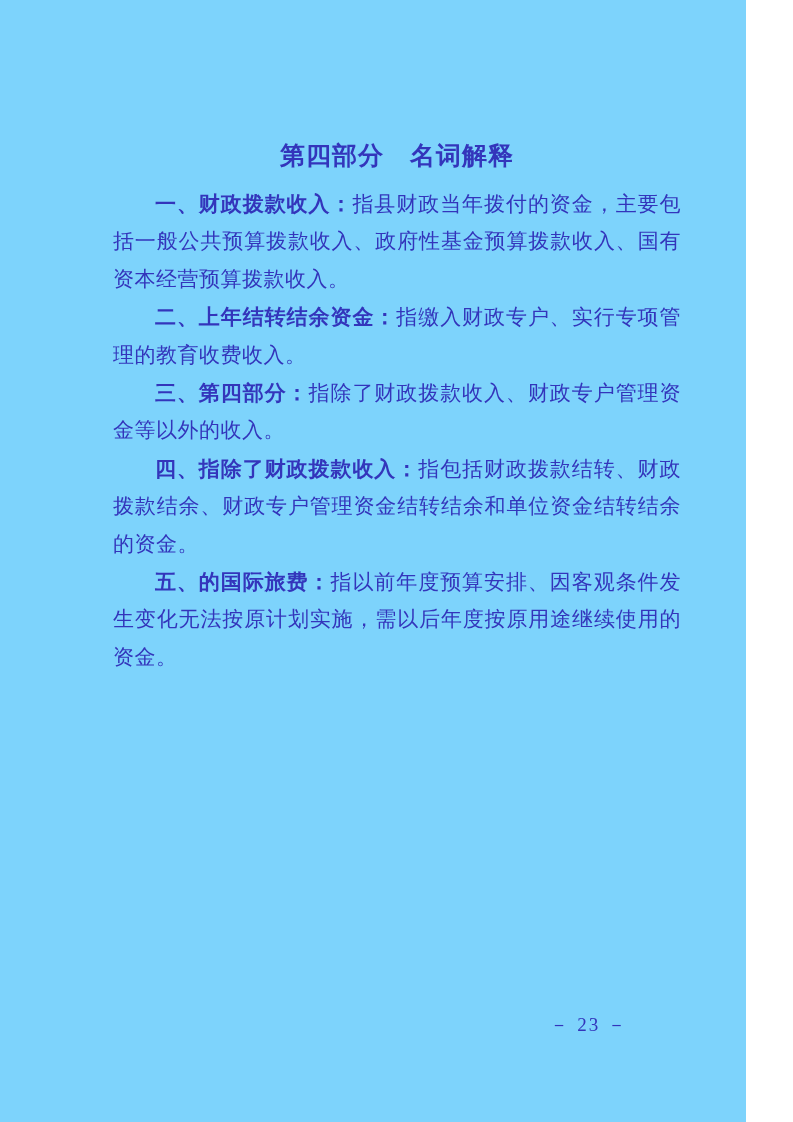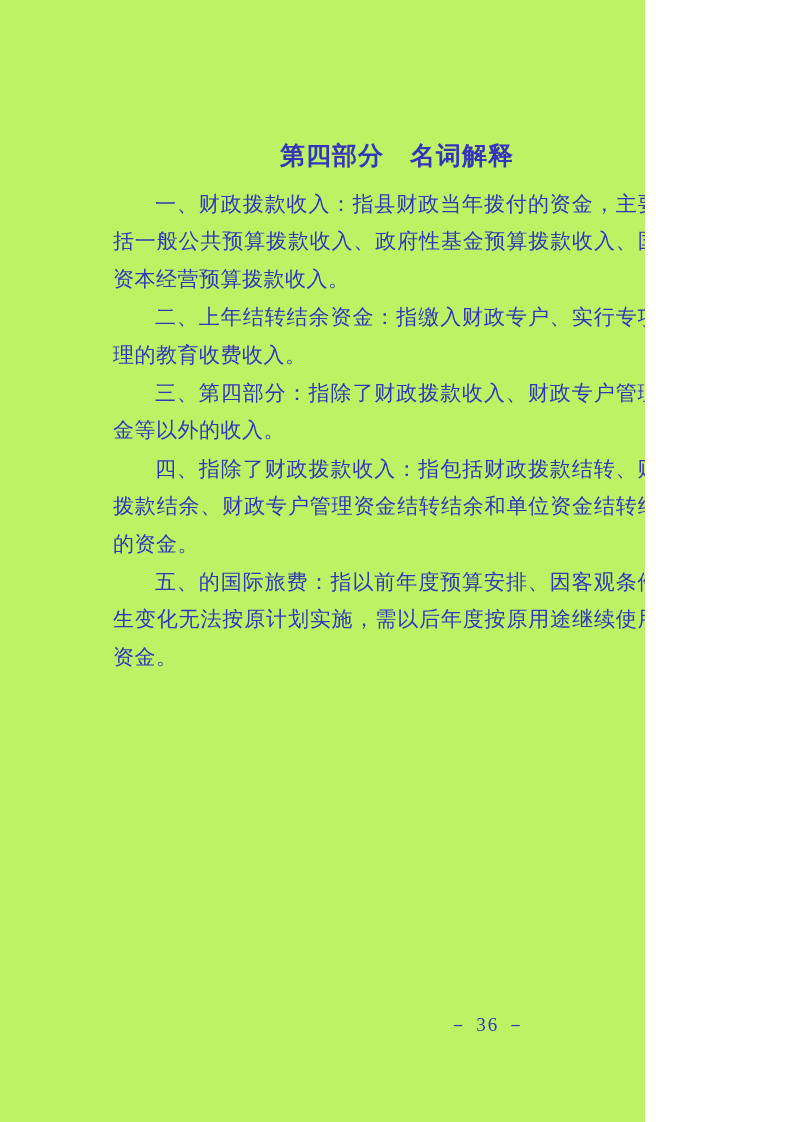--- a/index.html
+++ b/index.html
@@ -1,22 +1,22 @@
 <!DOCTYPE html>
 <html style="--ink: #3335bb;"><head>
 <meta charset="utf-8">
 <style>
   :root { --ink: #3335bb; }
   * { box-sizing: border-box; margin: 0; padding: 0; }
   html, body { background: #ffffff; }
   .page {
     position: relative;
-    width: 645px;
+    width: 746px;
     height: 1122px;
-    background: #bef264;
+    background: #7dd3fc;
     overflow: hidden;
     font-family: "Liberation Serif", serif;
     color: var(--ink);
   }
   .content {
     position: absolute;
     left: 113px;
     top: 138px;
     width: 568px;
   }
@@ -31,21 +31,21 @@
   }
   .para {
     font-size: 21px;
     line-height: 37.4px;
     text-align: justify;
     text-indent: 2em;
     letter-spacing: 0.5px;
   }
   .term {
     font-family: "Liberation Sans", sans-serif;
-    font-weight: 400;
+    font-weight: 700;
   }
   .page-number {
     position: absolute;
     top: 1012px;
     right: 118px;
     font-size: 19px;
     line-height: 26px;
     letter-spacing: 2px;
     color: var(--ink);
   }
@@ -64,14 +64,14 @@
     <p class="para"><span class="term">三、第四部分：</span><span class="def">指除了财政拨款收入、财政专户管理资金等以外的收入。</span></p>
 
     <p class="para"><span class="term">四、指除了财政拨款收入：</span><span class="def">指包括财政拨款结转、财政拨款结余、财政专户管理资金结转结余和单位资金结转结余的资金。</span></p>
 
     <p class="para"><span class="term">五、的国际旅费：</span><span class="def">指以前年度预算安排、因客观条件发生变化无法按原计划实施，需以后年度按原用途继续使用的资金。</span></p>
 
 
 
   </div>
 
-  <div class="page-number">－ 36 －</div>
+  <div class="page-number">－ 23 －</div>
 </div>
 
 </body></html>

